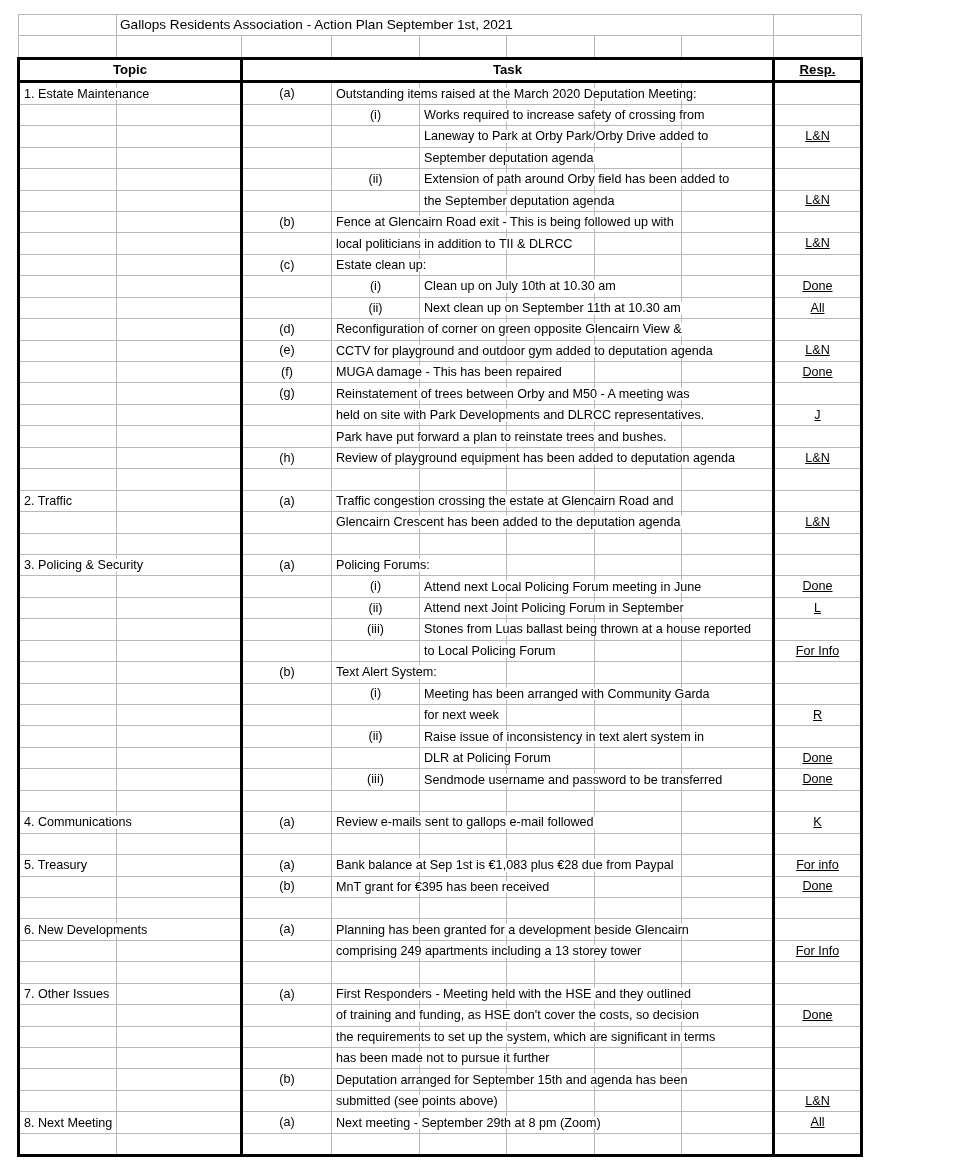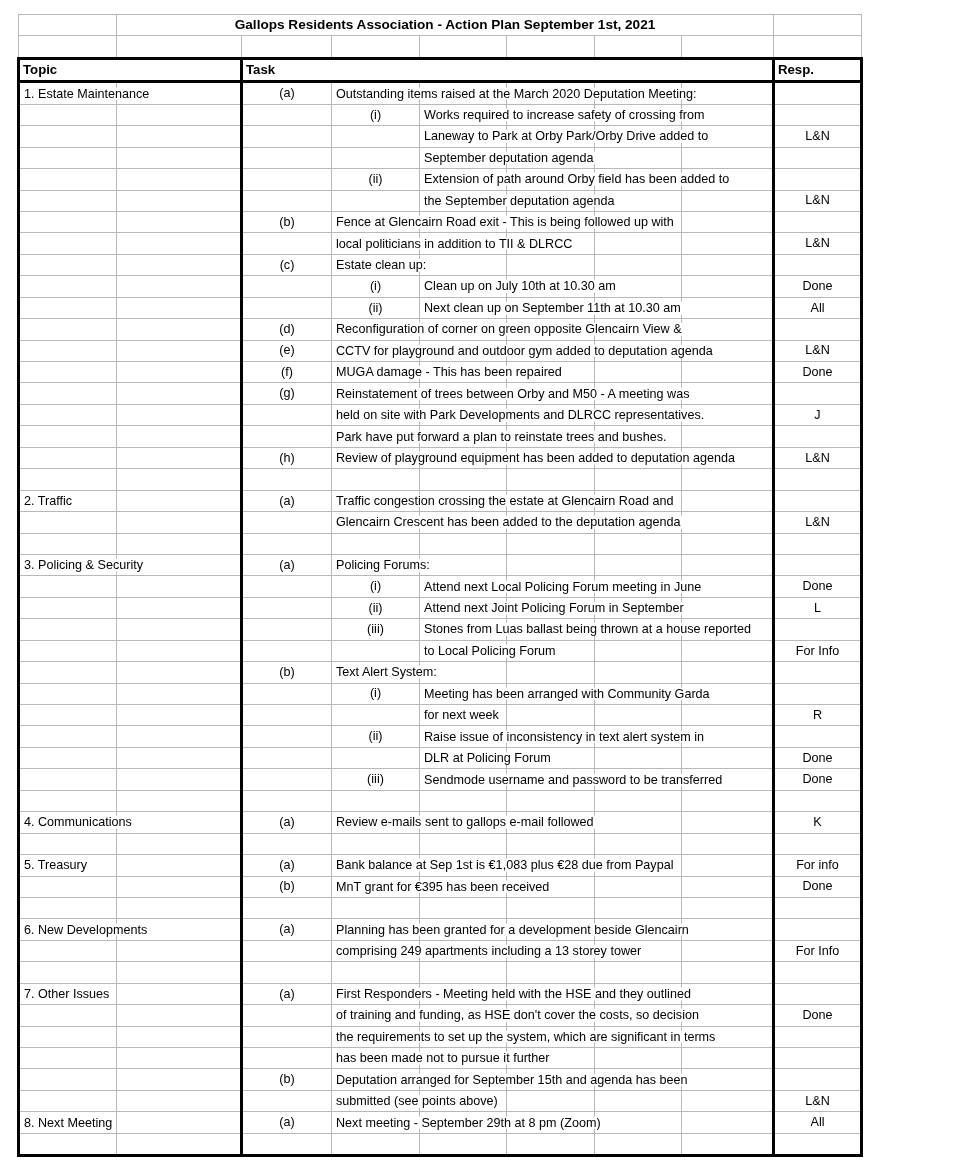--- a/index.html
+++ b/index.html
@@ -45,29 +45,29 @@
   col.c3 { width: 88px; }
   col.c4 { width: 87px; }
   col.c5 { width: 88px; }
   col.c6 { width: 87px; }
   col.c7 { width: 92px; }
   col.c8 { width: 88px; }
   col.c9 { width: 17px; }
 
   
   .tk-l { border-left: 3px solid #000 !important; }
-  .tk-r { border-right: 3px solid #000 !important; }
+  .tk-r { border-right: 3px solid #000 !important; text-decoration: underline; }
   .tk-t { border-top: 3px solid #000 !important; }
   .tk-b { border-bottom: 3px solid #000 !important; }
   .nobord { border: none !important; }
 
   .ctr { text-align: center; }
   .lft { text-align: left; }
-  .hdr { font-weight: bold; text-align: left; font-size: 13.2px; }
-  .title { font-weight: bold; text-align: center; font-size: 13.6px; margin-top: 28px; }
+  .hdr { font-weight: bold; text-align: center; font-size: 13.2px; }
+  .title { font-weight: normal; font-size: 13.6px; margin-top: 28px; }
 
   
   .spill { overflow: visible; }
   .spill > span {
     position: absolute;
     left: 4px;
     top: 50%;
     transform: translateY(-50%);
     white-space: nowrap;
     background: #fff;

